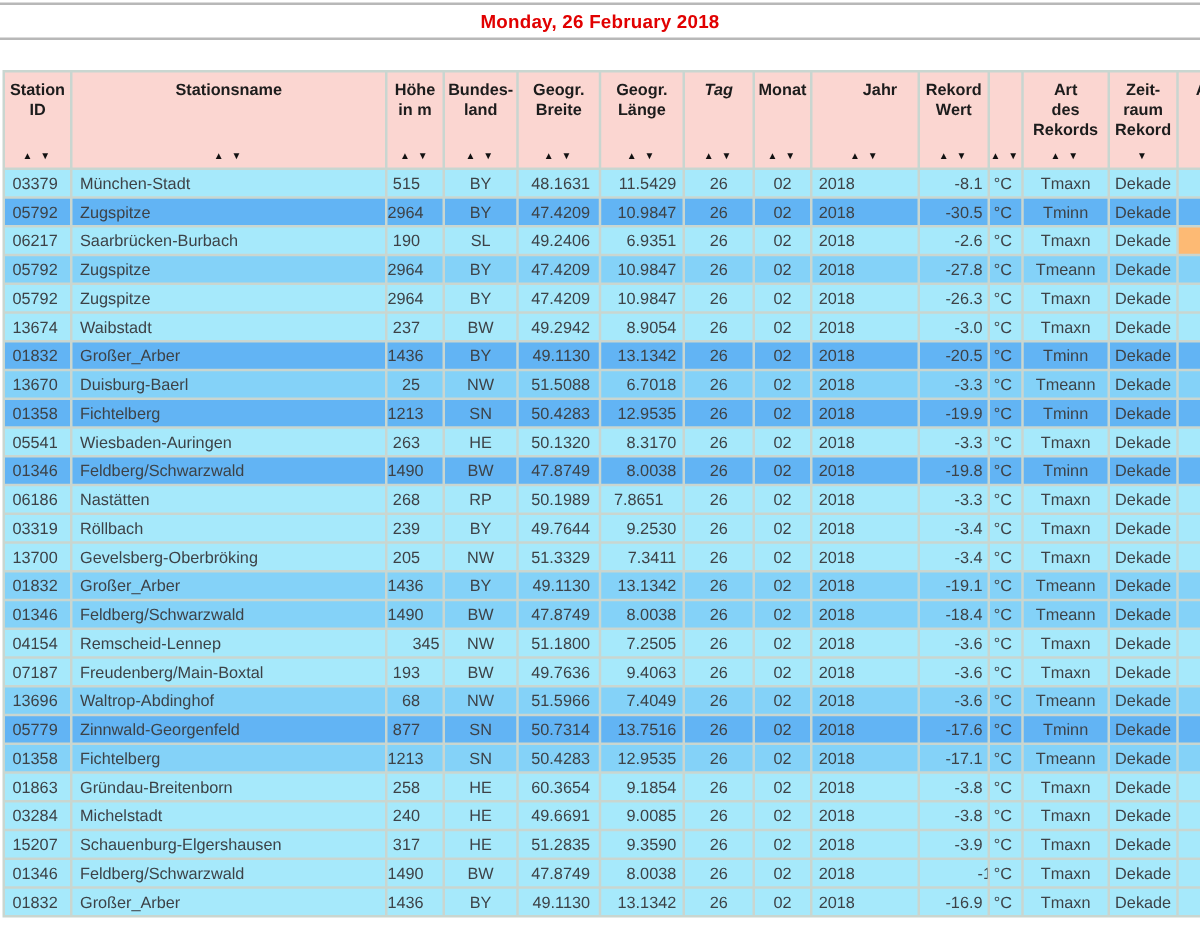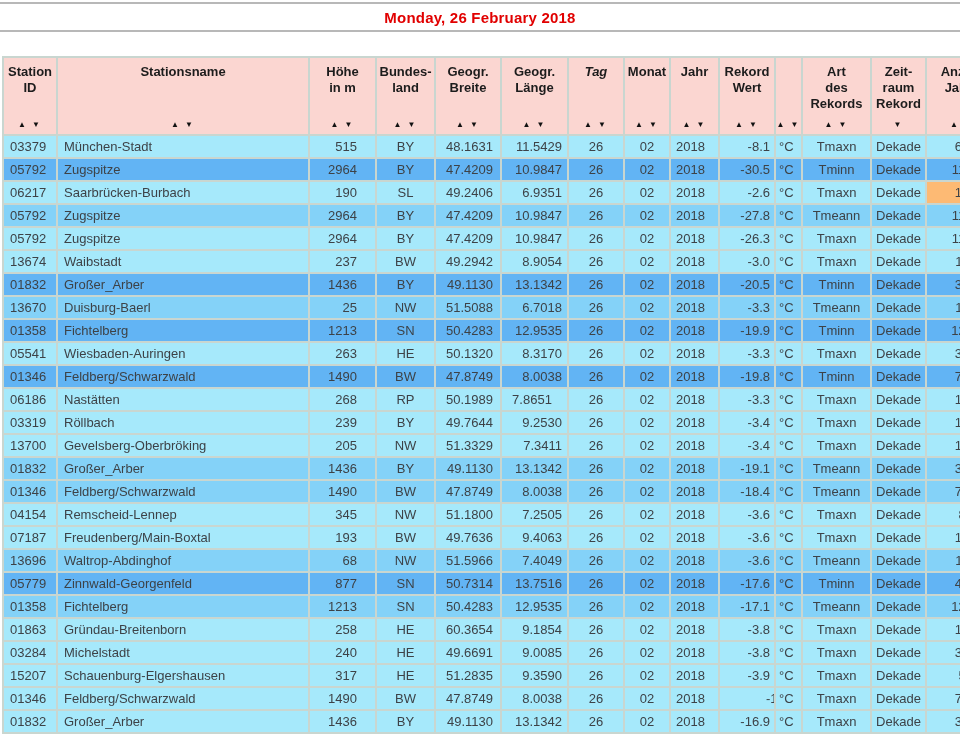--- a/index.html
+++ b/index.html
@@ -91,21 +91,21 @@
       <tr>
         <th class="hdr col-station_id" style="width: 52px;">
           <div class="hdr-label">Station
 ID</div>
           <div class="hdr-arrows"><span class="arrow">▲</span> <span class="arrow">▼</span></div>
         </th>
         <th class="hdr col-name" style="width: 250px;">
           <div class="hdr-label">Stationsname</div>
           <div class="hdr-arrows"><span class="arrow">▲</span> <span class="arrow">▼</span></div>
         </th>
-        <th class="hdr col-hoehe" style="width: 65px;">
+        <th class="hdr col-hoehe" style="width: 44px;">
           <div class="hdr-label">Höhe
 in m</div>
           <div class="hdr-arrows"><span class="arrow">▲</span> <span class="arrow">▼</span></div>
         </th>
         <th class="hdr col-bundesland" style="width: 57px;">
           <div class="hdr-label">Bundes-
 land</div>
           <div class="hdr-arrows"><span class="arrow">▲</span> <span class="arrow">▼</span></div>
         </th>
         <th class="hdr col-breite" style="width: 64px;">
@@ -119,21 +119,21 @@
           <div class="hdr-arrows"><span class="arrow">▲</span> <span class="arrow">▼</span></div>
         </th>
         <th class="hdr col-tag" style="width: 54px; font-style: italic;">
           <div class="hdr-label">Tag</div>
           <div class="hdr-arrows"><span class="arrow">▲</span> <span class="arrow">▼</span></div>
         </th>
         <th class="hdr col-monat" style="width: 44px;">
           <div class="hdr-label">Monat</div>
           <div class="hdr-arrows"><span class="arrow">▲</span> <span class="arrow">▼</span></div>
         </th>
-        <th class="hdr col-jahr" style="width: 47px;">
+        <th class="hdr col-jahr" style="width: 60px; padding-left: 24px;">
           <div class="hdr-label">Jahr</div>
           <div class="hdr-arrows"><span class="arrow">▲</span> <span class="arrow">▼</span></div>
         </th>
         <th class="hdr col-rekord" style="width: 54px;">
           <div class="hdr-label">Rekord
 Wert</div>
           <div class="hdr-arrows"><span class="arrow">▲</span> <span class="arrow">▼</span></div>
         </th>
         <th class="hdr col-unit" style="width: 25px;">
           <div class="hdr-label"></div>

